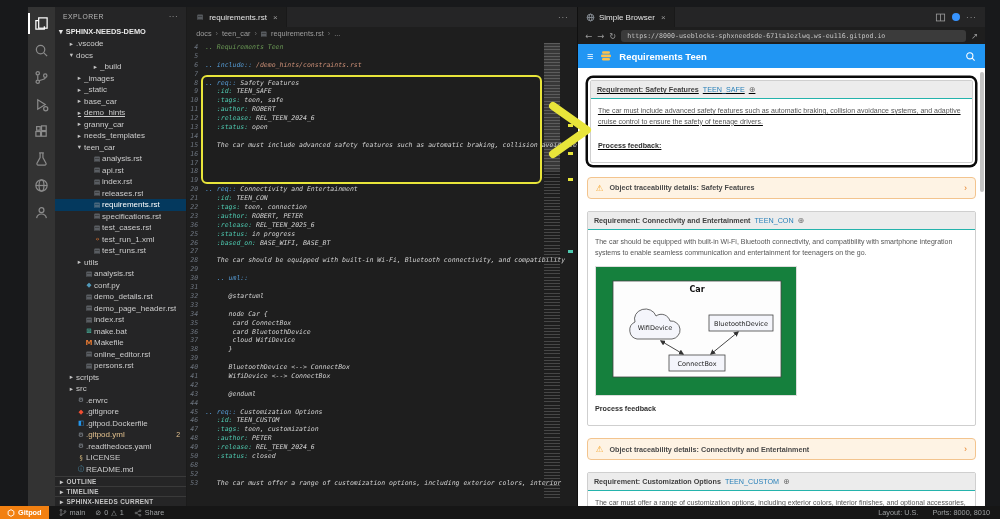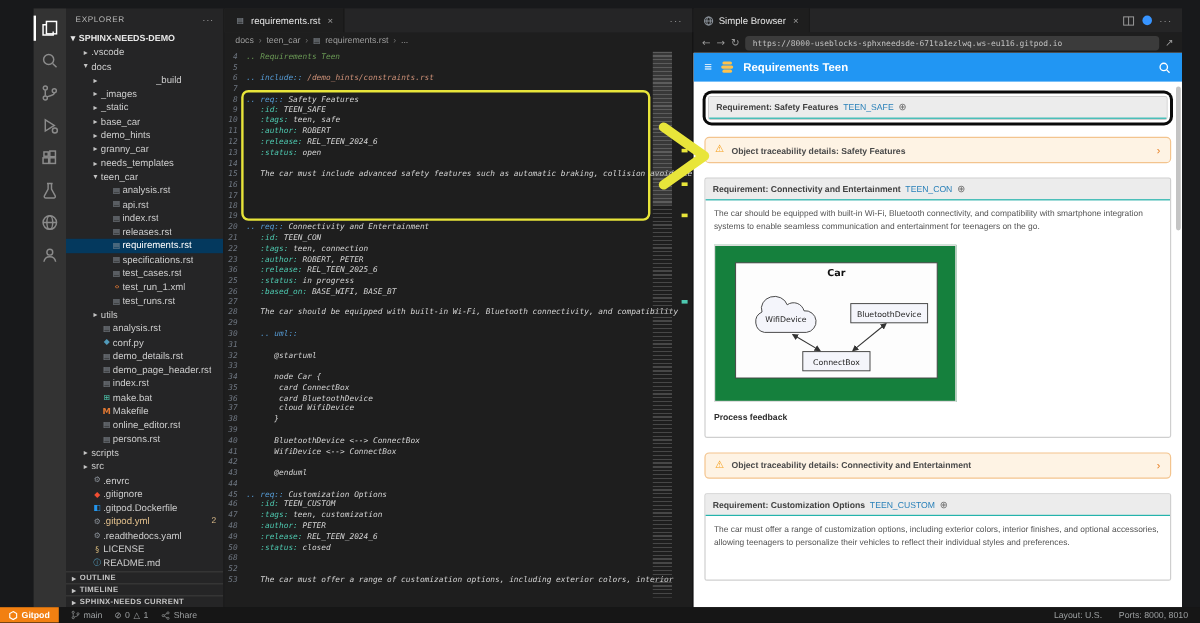--- a/index.html
+++ b/index.html
@@ -75,21 +75,21 @@
   .nav-glyph { color:#9a9a9a; font-size:8.5px; cursor:pointer; font-family:"DejaVu Sans",sans-serif; }
   .url-pill { flex:1; height:12px; line-height:12px; background:#3b3b3b; border-radius:3px; padding:0 6px;
               font-size:6.6px; color:#c3c3c3; white-space:nowrap; overflow:hidden; font-family:"DejaVu Sans Mono",monospace; }
   .page { flex:1; background:#ffffff; overflow:hidden; position:relative; display:flex; flex-direction:column; }
   .page-header { height:24px; background:#2196f3; display:flex; align-items:center; gap:7px; padding:0 9px; flex:none; }
   .burger { color:#fff; font-size:11px; cursor:pointer; }
   .page-title { color:#fff; font-size:9.5px; font-weight:bold; }
   .hdr-search { margin-left:auto; cursor:pointer; }
   .page-body { flex:1; padding:8px 9px 0; overflow:hidden; }
 
-  .black-annot { box-shadow:0 0 0 2.5px #0a0a0a; border-radius:5px; margin:2px 1px 12px; padding:2px; }
+  .black-annot { box-shadow:0 0 0 2.5px #0a0a0a; border-radius:5px; margin:2px 1px 12px; padding:2px;text-decoration:underline; }
   .need { border:1px solid #cfcfcf; border-radius:2px; background:#fff; margin-bottom:12px; }
   .black-annot .need { margin-bottom:0; }
   .need-head { background:#ececec; padding:4px 6px; display:flex; align-items:center; gap:4px;
                border-bottom:1.5px solid #24b3ac; }
   .need-label { font-weight:bold; color:#3f3f3f; font-size:7.2px; }
   .need-id { color:#2980b9; font-size:7.2px; text-decoration:none; cursor:pointer; }
   .need-plus { color:#6d6d6d; font-size:8px; cursor:pointer; font-family:"DejaVu Sans",sans-serif; }
   .need-body { padding:7px 7px 12px; }
   .need-body p.desc { font-size:7px; line-height:1.55; color:#555; margin:0 0 13px; }
   .need-body p.desc.tight { margin-bottom:8px; }
@@ -192,37 +192,37 @@
       </div>
       <div class="file-tree">
           <div class="tree-row" style="padding-left: 12px;">
             <span class="twisty">▸</span>
             <span class="tlabel">.vscode</span>
           </div>
           <div class="tree-row" style="padding-left: 12px;">
             <span class="twisty">▾</span>
             <span class="tlabel">docs</span>
           </div>
-          <div class="tree-row" style="padding-left: 20px; gap: 46px;">
+          <div class="tree-row" style="padding-left: 36px;">
             <span class="twisty">▸</span>
             <span class="tlabel">_build</span>
           </div>
           <div class="tree-row" style="padding-left: 20px;">
             <span class="twisty">▸</span>
             <span class="tlabel">_images</span>
           </div>
           <div class="tree-row" style="padding-left: 20px;">
             <span class="twisty">▸</span>
             <span class="tlabel">_static</span>
           </div>
           <div class="tree-row" style="padding-left: 20px;">
             <span class="twisty">▸</span>
             <span class="tlabel">base_car</span>
           </div>
-          <div class="tree-row" style="padding-left: 20px;">
+          <div class="tree-row" style="padding-left: 20px; text-decoration: underline;">
             <span class="twisty">▸</span>
             <span class="tlabel">demo_hints</span>
           </div>
           <div class="tree-row" style="padding-left: 20px;">
             <span class="twisty">▸</span>
             <span class="tlabel">granny_car</span>
           </div>
           <div class="tree-row" style="padding-left: 20px;">
             <span class="twisty">▸</span>
             <span class="tlabel">needs_templates</span>
@@ -511,20 +511,24 @@
         </div>
         <div class="page-body">
 
           <div class="black-annot">
             <section class="need">
               <div class="need-head">
                 <span class="need-label">Requirement: Safety Features</span>
                 <a class="need-id">TEEN_SAFE</a>
                 <span class="need-plus">⊕</span>
               </div>
+              <div class="need-body">
+                <p class="desc">The car must include advanced safety features such as automatic braking, collision avoidance systems, and adaptive cruise control to ensure the safety of teenage drivers.</p>
+                <p class="feedback">Process feedback:</p>
+              </div>
             </section>
           </div>
 
           <div class="admonition">
             <span class="warn">⚠</span>
             <span class="adm-text">Object traceability details: Safety Features</span>
             <span class="adm-chev">›</span>
           </div>
 
           <section class="need">

